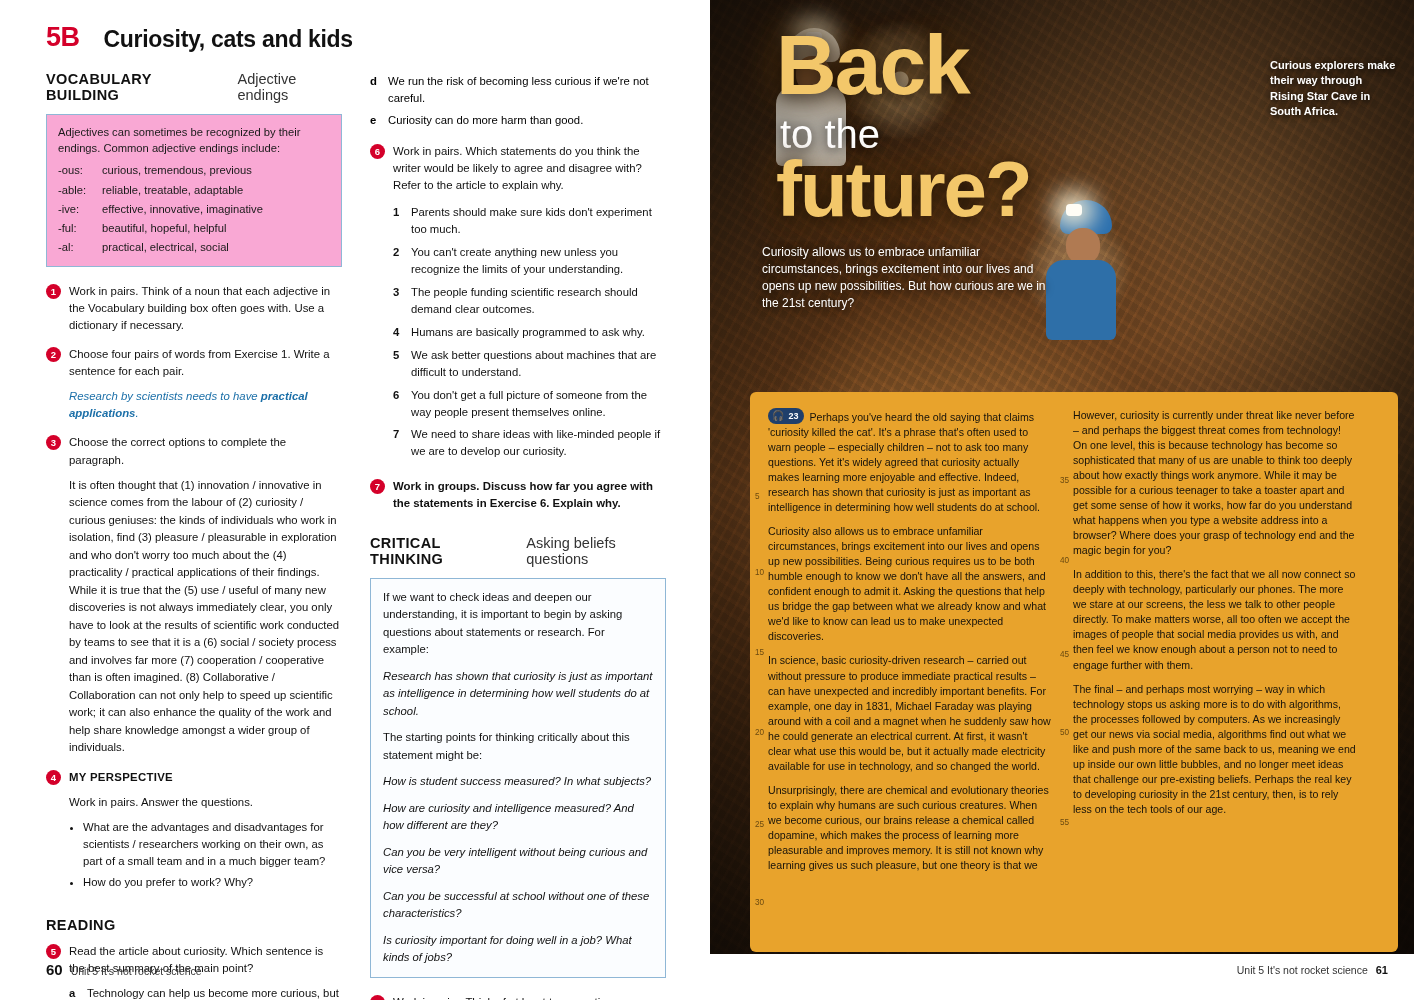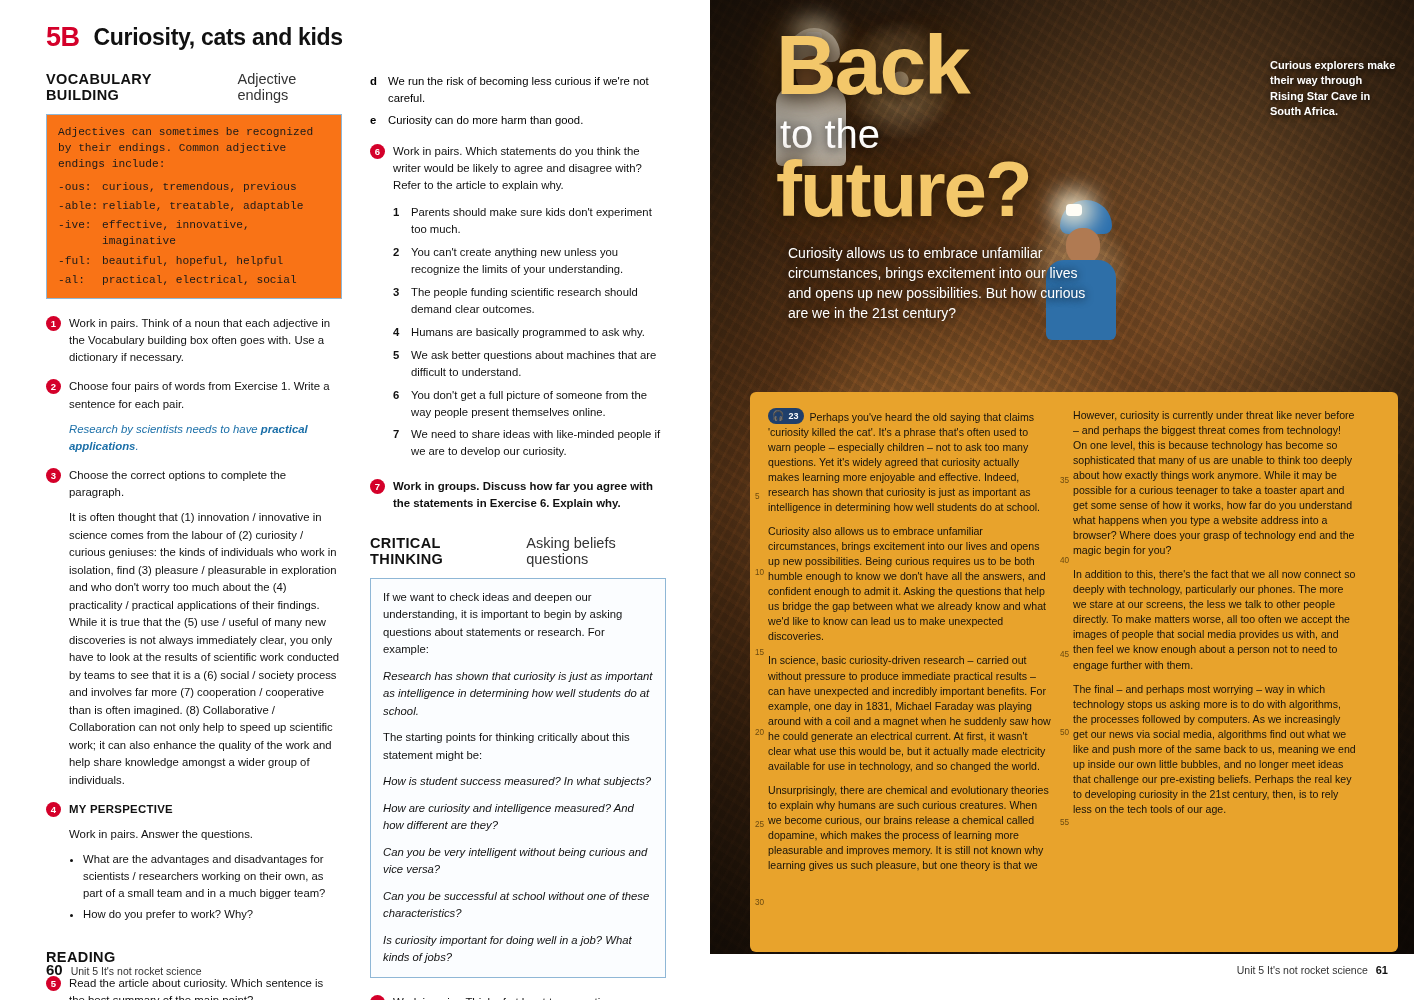--- a/index.html
+++ b/index.html
@@ -14,35 +14,34 @@
   .spread { position:absolute; inset:0; display:flex; }
 
   
   .page-left {
     width:710px; height:1000px; background:#ffffff; position:relative;
     padding:22px 26px 0 46px;
   }
   .cols { display:flex; gap:28px; }
   .col { width:296px; }
 
-  .unit-head { display:flex; align-items:center; gap:14px; margin-bottom:18px; }
+  .unit-head { display:flex; align-items:flex-end; gap:24px; margin-bottom:18px; }
   .unit-num { color:#d4002a; font-size:27px; font-weight:bold; letter-spacing:-0.5px; }
   .unit-title { font-size:23px; font-weight:bold; color:#111; letter-spacing:-0.3px; }
 
   .sec-head { display:flex; align-items:baseline; gap:23px; margin:0 0 11px 0;justify-content:space-between; }
   .sec-head .main { font-size:14.5px; font-weight:bold; letter-spacing:0.4px; color:#111; }
   .sec-head .sub  { font-size:14.5px; color:#333; }
 
   .sec-head-solo { font-size:14.5px; font-weight:bold; letter-spacing:0.4px; color:#111; margin:22px 0 10px 0; }
 
   .infobox {
-    border:1px solid #8fb7d6; background:#f97316;
+    border:1px solid #8fb7d6; background:#f9a8d4;
     padding:9px 11px 10px 11px; font-size:11.2px; line-height:1.45; color:#1a1a1a;
     margin-bottom:16px;
-    font-family:Liberation Mono, monospace;
   }
   .infobox p { margin:0 0 6px 0; }
   .endings { display:grid; grid-template-columns:44px 1fr; row-gap:3px; }
   .endings .k { font-weight:normal; }
   .endings .v { }
 
   .ex { display:flex; gap:8px; margin:0 0 12px 0; }
   .num {
     flex:0 0 auto; width:15px; height:15px; border-radius:50%;
     background:#d4002a; color:#fff; font-size:9.5px; font-weight:bold;
@@ -133,22 +132,22 @@
     font-size:40px; color:#ffffff; font-weight:normal;
     text-shadow:0 2px 12px rgba(0,0,0,0.85);
   }
   .title-future {
     position:absolute; left:66px; top:152px;
     font-size:78px; font-weight:bold; letter-spacing:-2px;
     color:#f3c76a; line-height:0.95;
     text-shadow:0 2px 18px rgba(0,0,0,0.8), 0 0 34px rgba(120,70,15,0.9);
   }
   .lede {
-    position:absolute; left:78px; top:244px; width:300px;
-    color:#ffffff; font-size:14px; line-height:1.42;
+    position:absolute; left:52px; top:244px; width:300px;
+    color:#ffffff; font-size:12px; line-height:1.42;
     text-shadow:0 1px 8px rgba(0,0,0,0.9);
   }
   .caption {
     position:absolute; right:16px; top:58px; width:128px;
     color:#ffffff; font-size:11px; font-weight:bold; line-height:1.4;
     text-shadow:0 1px 6px rgba(0,0,0,0.9);
   }
 
   .article {
     position:absolute; left:40px; top:392px; right:16px; bottom:48px;

